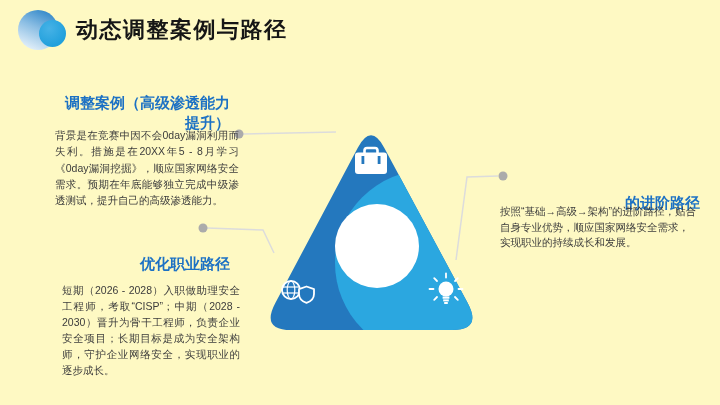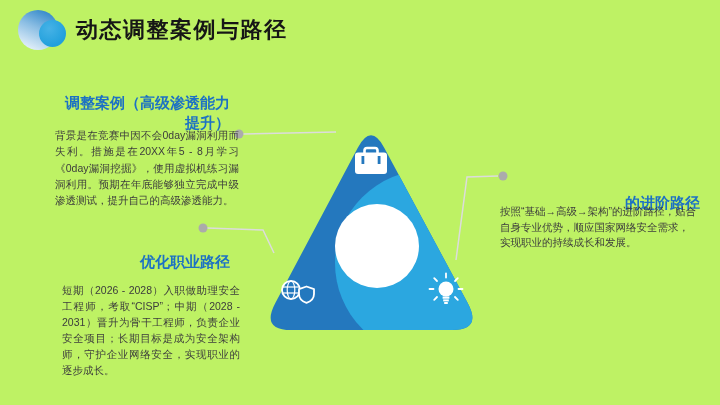--- a/index.html
+++ b/index.html
@@ -1,17 +1,17 @@
 <!DOCTYPE html>
 <html><head>
 <meta charset="utf-8">
 <style>
   html,body{margin:0;padding:0;background:#e8e8e8;}
   .slide{
-    position:relative;width:720px;height:405px;background:#bef264;
+    position:relative;width:720px;height:405px;background:#fef9c3;
     font-family:"Liberation Sans","DejaVu Sans",sans-serif;
     overflow:hidden;margin:0 auto;
   }
   
   .logo{position:absolute;left:18px;top:9px;width:52px;height:46px;}
   .logo-big{
     position:absolute;left:0;top:1px;width:40px;height:40px;border-radius:50%;
     background:linear-gradient(205deg,#2f86c8 8%,#8dbfe4 48%,#eef6fc 95%);
   }
   .logo-small{
@@ -29,21 +29,21 @@
   .case-heading{
     position:absolute;left:55px;top:93px;width:175px;
     font-size:15px;line-height:20px;text-align:right;
   }
   .case-body{
     position:absolute;left:55px;top:127px;width:184px;
     font-size:10.5px;line-height:16.3px;text-align:justify;
   }
   .path-heading{
     position:absolute;left:55px;top:254px;width:175px;
-    font-size:15px;line-height:20px;text-align:right;font-family:Liberation Mono, monospace;
+    font-size:15px;line-height:20px;text-align:right;
   }
   .path-body{
     position:absolute;left:62px;top:282px;width:178px;
     font-size:10.5px;line-height:16px;text-align:justify;
   }
   .logic-heading{
     position:absolute;left:500px;top:193px;width:200px;
     font-size:15px;line-height:20px;text-align:left;
   }
   .logic-body{
@@ -125,26 +125,26 @@
       </g>
       <circle cx="446" cy="289" r="7.5" fill="#ffffff"></circle>
       <rect x="442.6" y="296.5" width="6.8" height="2.2" fill="#ffffff"></rect>
       <rect x="443.2" y="299.4" width="5.6" height="2" fill="#ffffff"></rect>
       <rect x="444.2" y="302" width="3.6" height="2" fill="#ffffff"></rect>
     </g>
   </svg>
 
   <section class="block">
     <h2 class="case-heading">调整案例（高级渗透能力提升）</h2>
-    <p class="case-body">背景是在竞赛中因不会0day漏洞利用而失利。措施是在20XX年5 - 8月学习《0day漏洞挖掘》，使用虚拟机练习漏洞利用。预期在年底能够独立完成中级渗透测试，提升自己的高级渗透能力。</p>
+    <p class="case-body">背景是在竞赛中因不会0day漏洞利用而失利。措施是在20XX年5 - 8月学习《0day漏洞挖掘》，顺应国家网络安全需求。预期在年底能够独立完成中级渗透测试，提升自己的高级渗透能力。</p>
   </section>
 
   <section class="block">
     <h2 class="path-heading">优化职业路径</h2>
-    <p class="path-body">短期（2026 - 2028）入职做助理安全工程师，考取“CISP”；中期（2028 - 2031）晋升为骨干工程师，负责企业安全项目；长期目标是成为安全架构师，守护企业网络安全，实现职业的逐步成长。</p>
+    <p class="path-body">短期（2026 - 2028）入职做助理安全工程师，考取“CISP”；中期（2028 - 2030）晋升为骨干工程师，负责企业安全项目；长期目标是成为安全架构师，守护企业网络安全，实现职业的逐步成长。</p>
   </section>
 
   <section class="block">
     <h2 class="logic-heading">的进阶路径</h2>
     <p class="logic-body">按照“基础→高级→架构”的进阶路径，贴合自身专业优势，顺应国家网络安全需求，实现职业的持续成长和发展。</p>
   </section>
 
 </div>
 
 </body></html>

